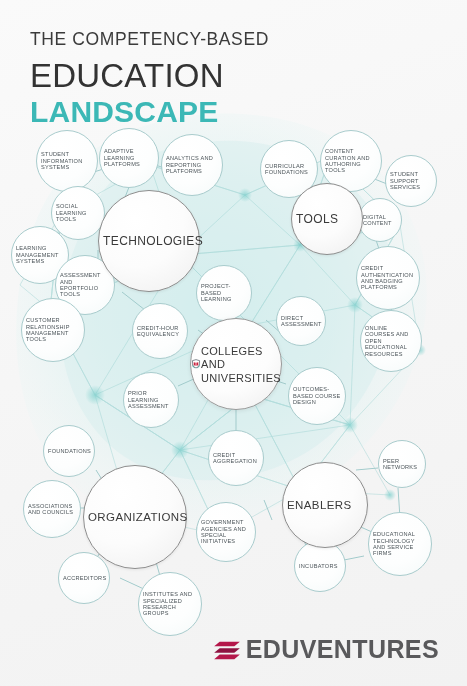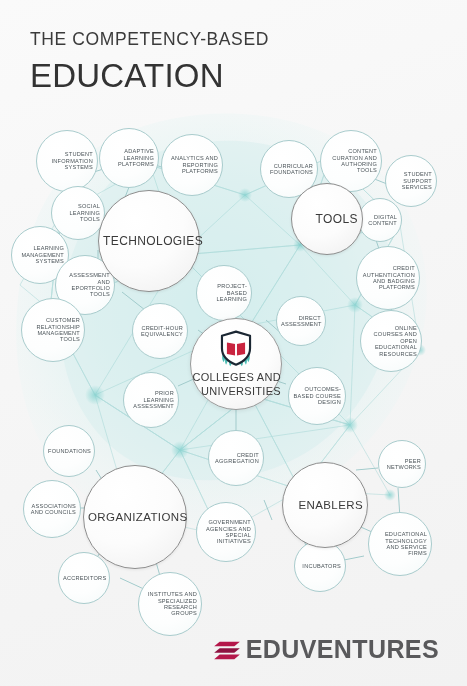--- a/index.html
+++ b/index.html
@@ -34,21 +34,21 @@
   
   #netbg{position:absolute;left:0;top:95px;width:467px;height:500px;z-index:1;}
 
   
   #links{position:absolute;left:0;top:0;width:467px;height:686px;z-index:5;}
 
   
   .node{
     position:absolute;border-radius:50%;
     display:flex;align-items:center;justify-content:center;
-    text-align:right;box-sizing:border-box;z-index:10;
+    text-align:left;box-sizing:border-box;z-index:10;
   }
   .node .lbl{
     display:block;width:100%;padding:0 4px;box-sizing:border-box;
   }
   .node.sat{
     background:radial-gradient(circle at 38% 30%,#ffffff 0%,#fdfefe 55%,#f4f9f9 100%);
     border:1px solid #a9cccd;
     color:#4a5358;
     letter-spacing:0.25px;
     line-height:1.16;
@@ -59,21 +59,21 @@
     color:#3a3a3a;
     letter-spacing:0.4px;
     box-shadow:0 1px 3px rgba(0,0,0,0.07);
   }
   .node.center{
     background:radial-gradient(circle at 36% 26%,#ffffff 0%,#fdfdfd 55%,#ededed 100%);
     border:1px solid #9a9a9a;
     color:#3a3a3a;
     letter-spacing:0.3px;
     box-shadow:0 1px 4px rgba(0,0,0,0.08);
-    flex-direction:column;
+    flex-direction:row;
   }
   .center-label{font-size:11px;line-height:1.2;margin-top:2px;}
 
   .shield{width:40px;height:38px;display:block;margin:0 auto 1px auto;}
 
   
   .footer{
     position:absolute;right:28px;bottom:24px;z-index:40;
     display:flex;align-items:center;gap:5px;
   }
@@ -84,20 +84,21 @@
   }
 </style>
 </head>
 <body>
 
 <div id="poster">
 
   <div class="header">
     <div class="h-line1">THE COMPETENCY-BASED</div>
     <div class="h-line2">EDUCATION</div>
+    <div class="h-line3">LANDSCAPE</div>
   </div>
 
   <svg id="netbg" viewBox="0 0 467 500">
     <defs>
       <radialGradient id="blobg" cx="48%" cy="48%" r="56%">
         <stop offset="0%" stop-color="#ccecec" stop-opacity="0.85"></stop>
         <stop offset="55%" stop-color="#d8f0ef" stop-opacity="0.65"></stop>
         <stop offset="100%" stop-color="#eaf7f6" stop-opacity="0.15"></stop>
       </radialGradient>
       <radialGradient id="dotg" cx="50%" cy="50%" r="50%">

